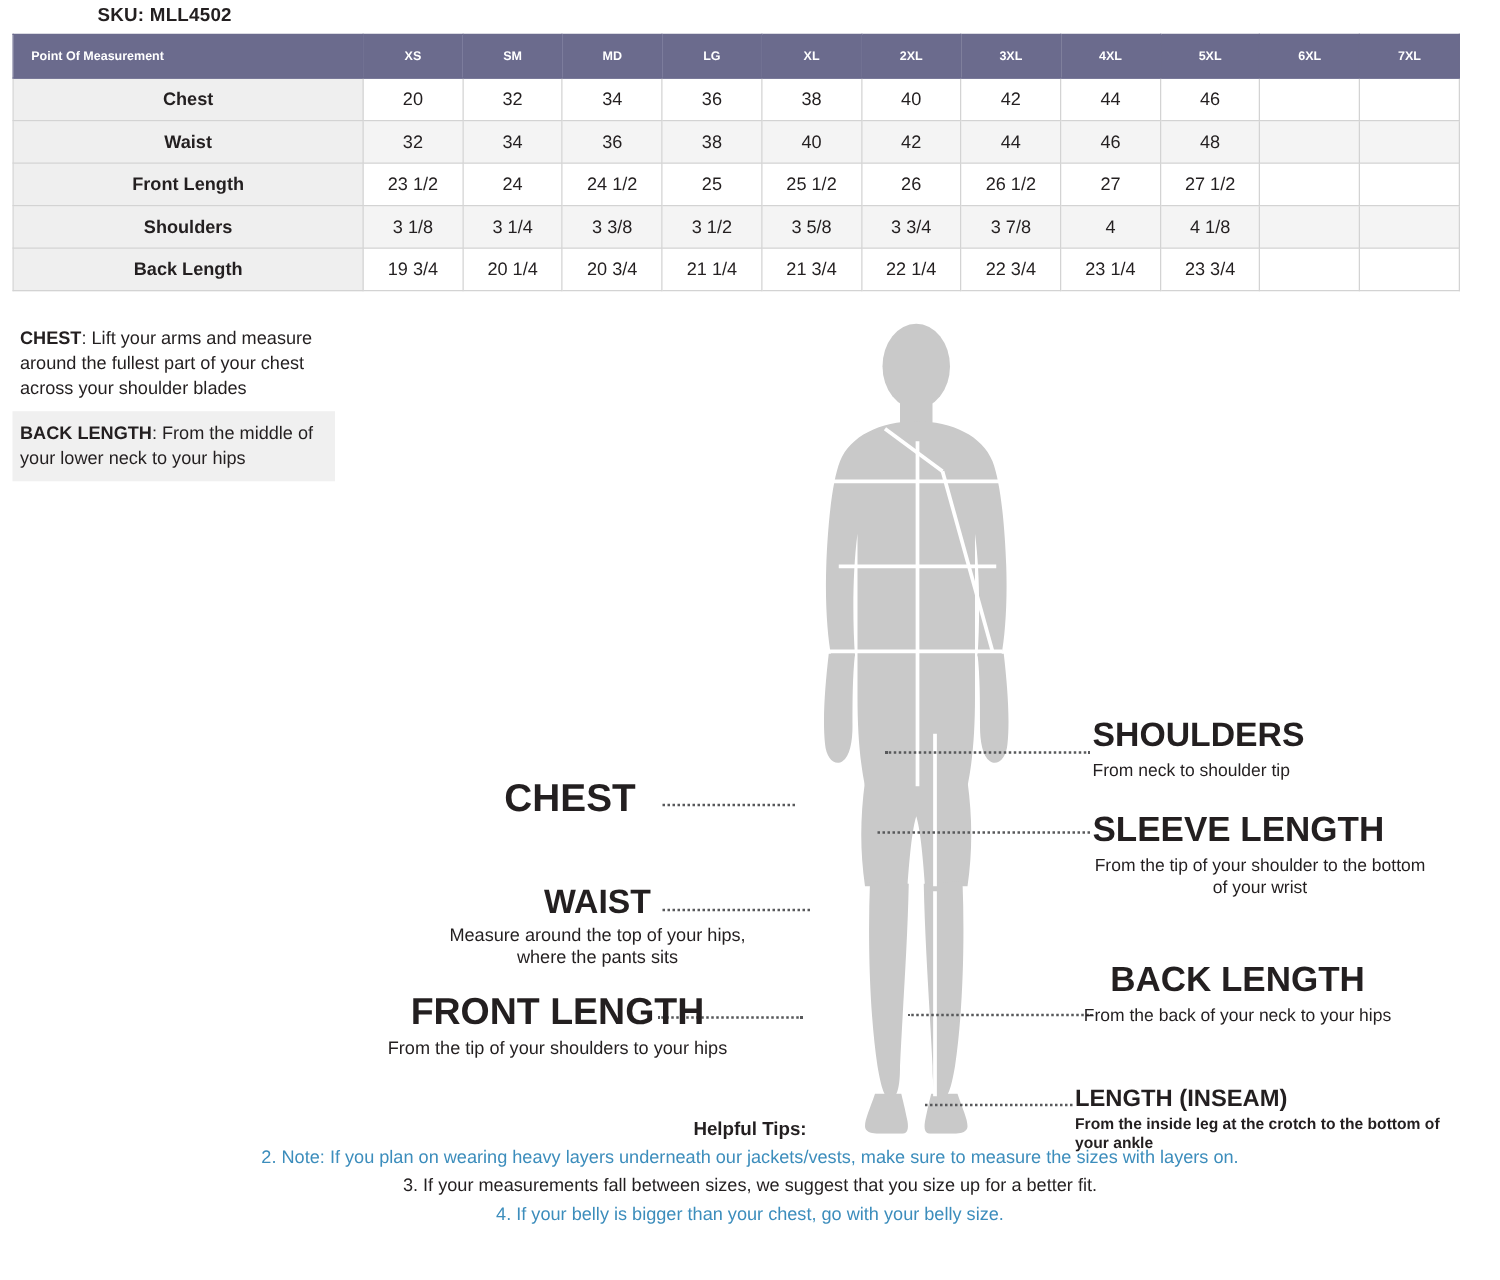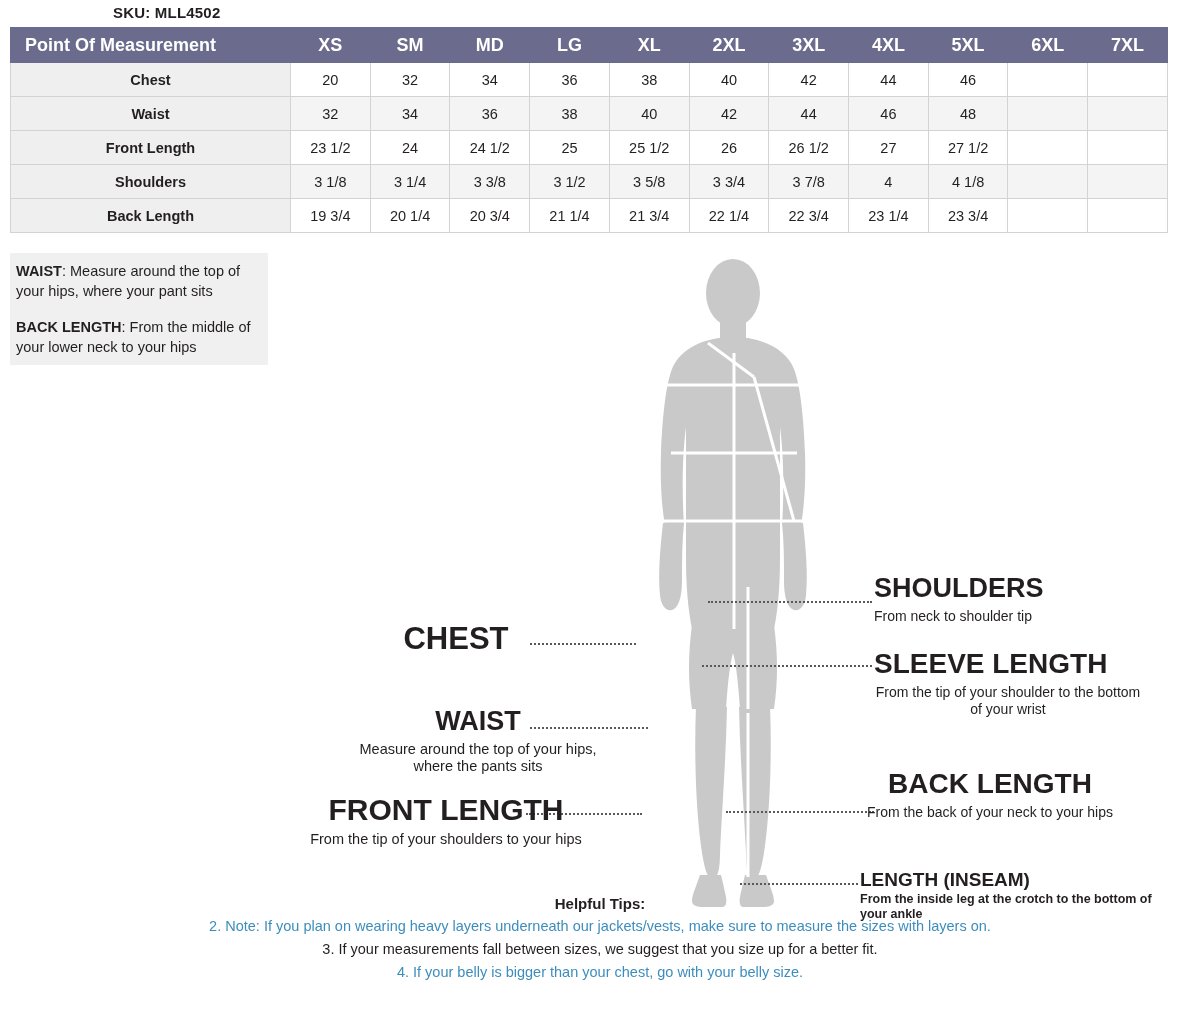--- a/index.html
+++ b/index.html
@@ -13,21 +13,21 @@
     font-family: "Liberation Sans", sans-serif;
     color: #231f20;
     overflow: hidden;
     position: relative;
   }
 
   
   .sku {
     font-size: 15px;
     font-weight: bold;
-    padding: 4px 0 6px 113px;
+    padding: 4px 0 6px 78px;
     letter-spacing: .2px;
   }
 
   
   table.size-chart {
     border-collapse: collapse;
     width: 1158px;
     margin: 0 0 0 10px;
     table-layout: fixed;
   }
@@ -36,21 +36,21 @@
     border: 1px solid #d3d3d3;
     height: 31px;
     text-align: center;
     font-size: 14.5px;
     color: #231f20;
   }
   table.size-chart thead th {
     background: #6b6b8d;
     color: #ffffff;
     font-weight: bold;
-    font-size: 18px;
+    font-size: 10px;
     border: 1px solid #6b6b8d;
     height: 32px;
   }
   table.size-chart thead th.pom {
     text-align: left;
     padding-left: 14px;
     width: 264px;
   }
   table.size-chart tbody td.label {
     font-weight: bold;
@@ -259,22 +259,22 @@
       <td class="val">23 3/4</td>
       <td class="val"></td>
       <td class="val"></td>
     </tr>
   </tbody>
 </table>
 
 <div class="body-area">
 
   <div class="defs">
-    <div class="def shaded">
-      <b>WAIST</b><span>:  </span><span>Measure around the top of your hips, where your pant sits</span>
+    <div class="def">
+      <b>CHEST</b><span>: </span><span>Lift your arms  and measure around the fullest part of your chest across your shoulder blades</span>
     </div>
     <div class="def shaded">
       <b>BACK LENGTH</b><span>: </span><span>From the middle of your lower neck to your hips</span>
     </div>
   </div>
 
   <div class="figure-wrap">
 
     <svg class="mannequin" width="250" height="650" viewBox="0 0 250 650" aria-hidden="true">
       <g fill="#c9c9c9">

